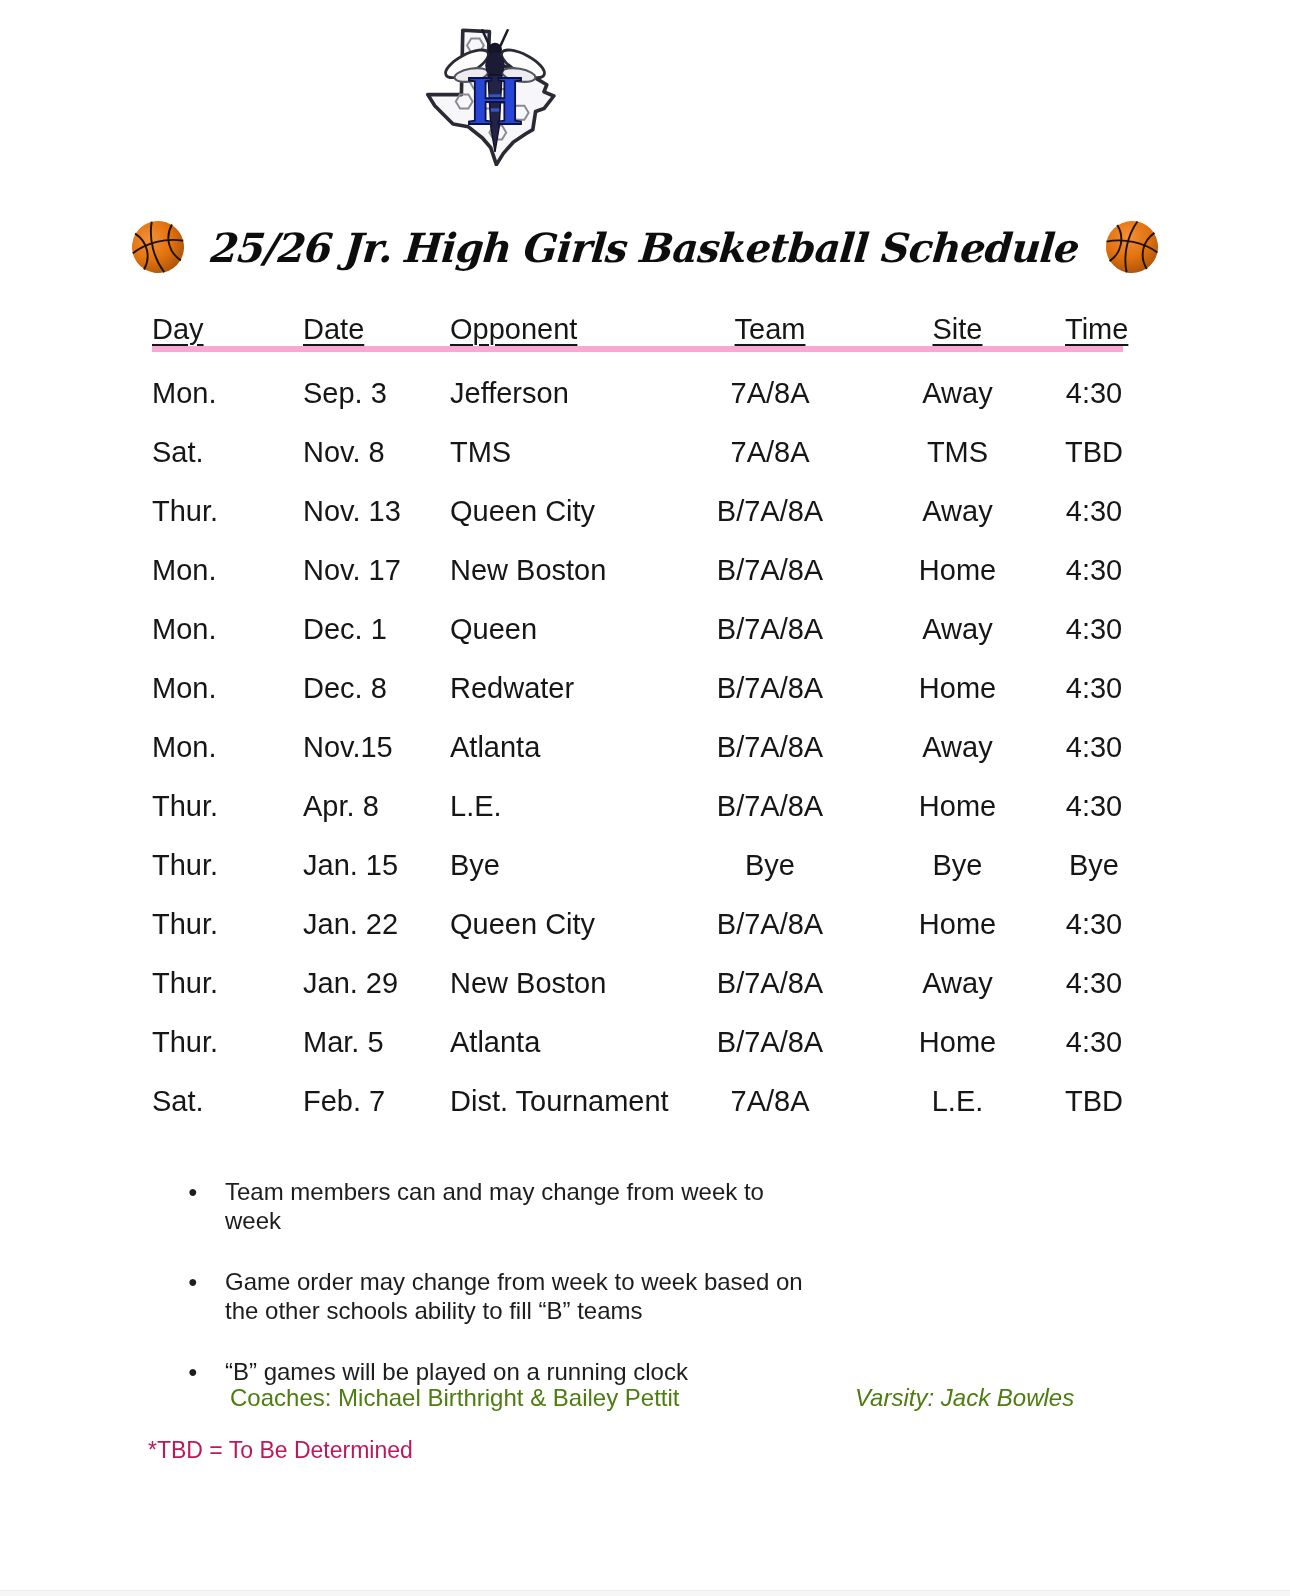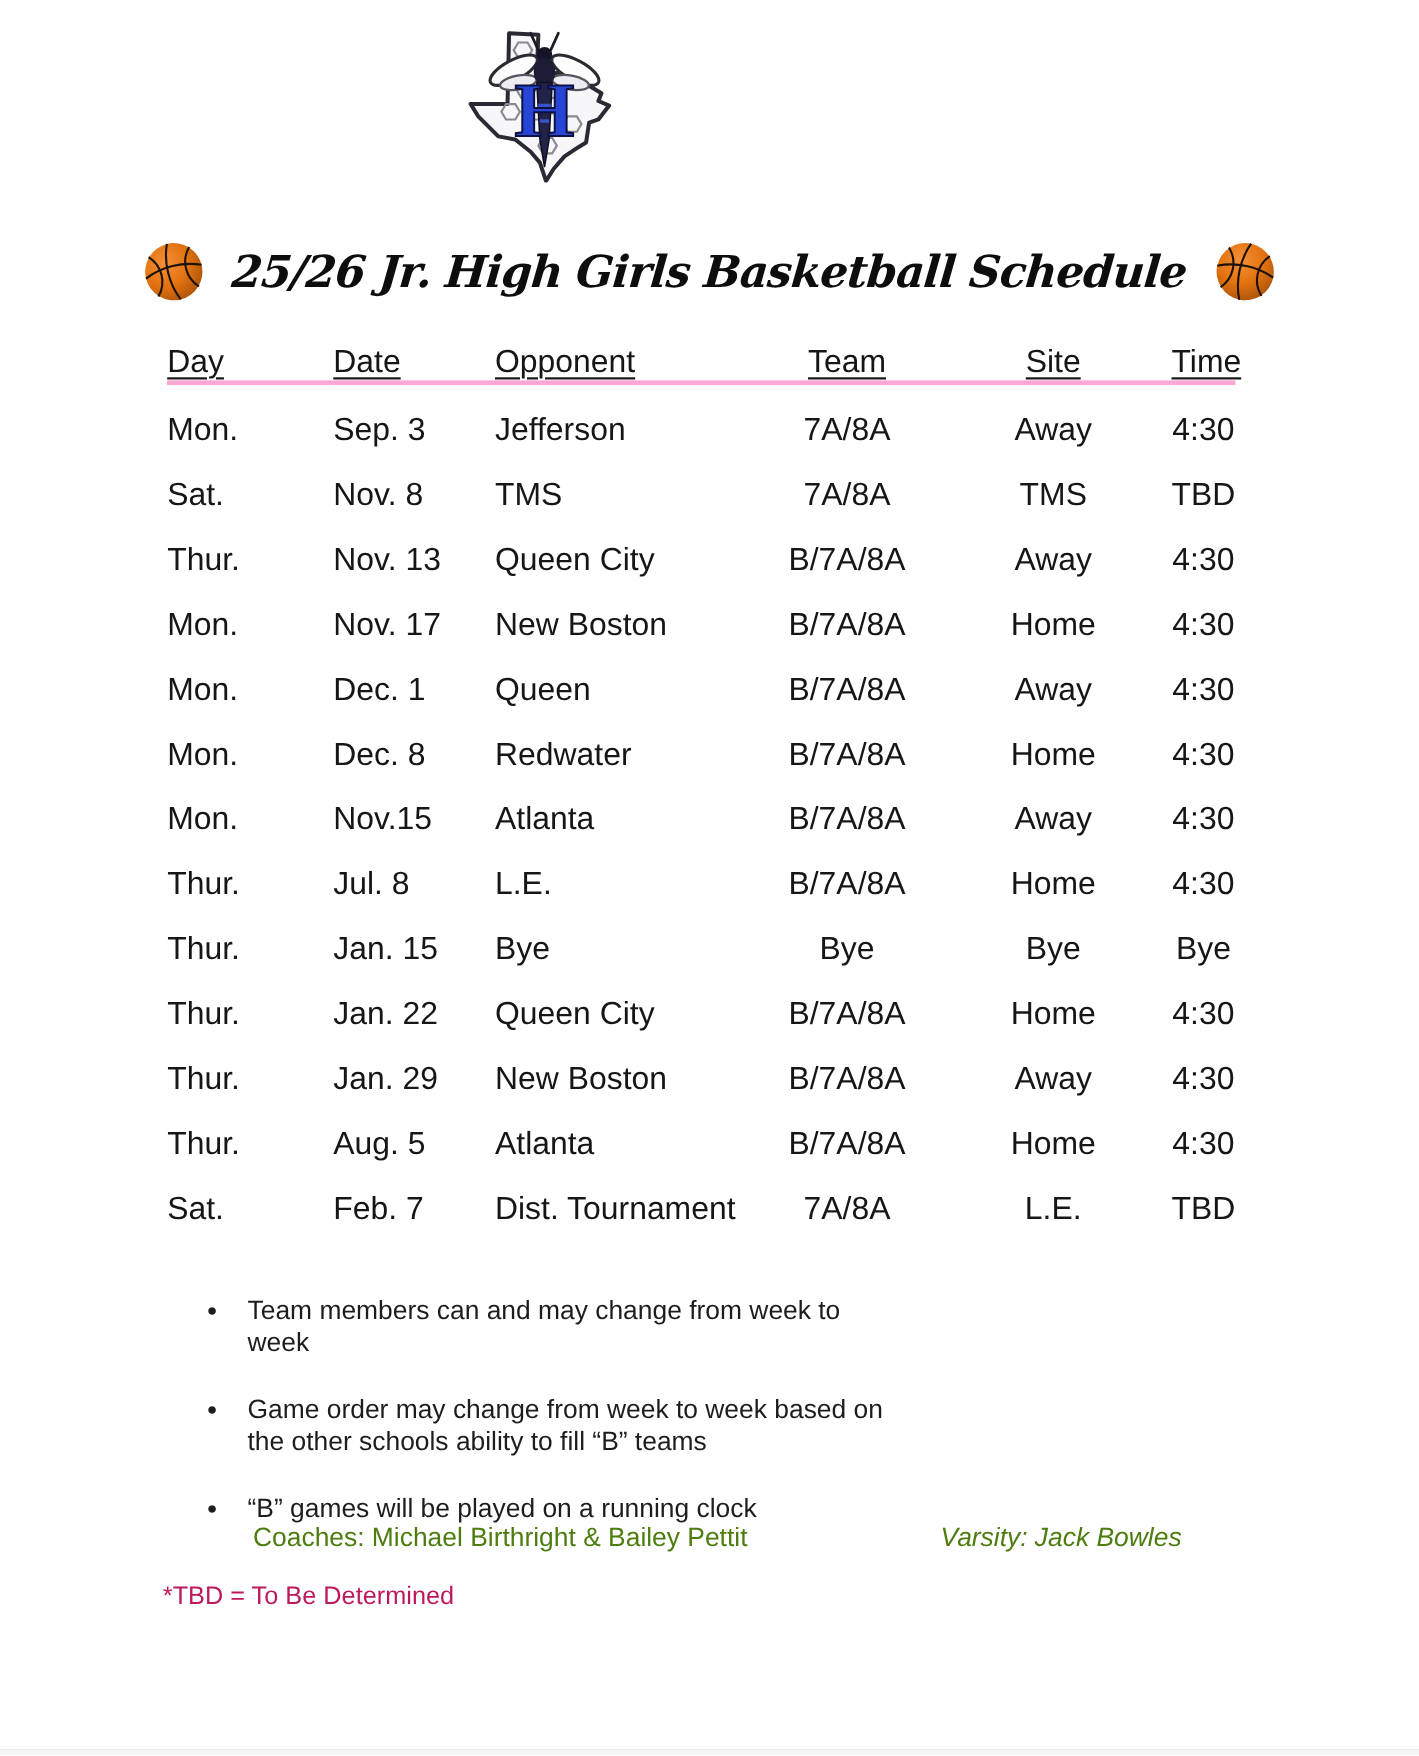--- a/index.html
+++ b/index.html
@@ -48,21 +48,21 @@
 
   
   table.schedule {
     position: absolute; top: 312px; left: 152px;
     width: 971px; border-collapse: collapse; table-layout: fixed;
     font-size: 29px; color: #161616;
   }
   table.schedule th {
     font-weight: 400; text-align: left;
     height: 34px; vertical-align: middle;
-    border-bottom: 4px solid #f9a8d4;
+    border-bottom: 6px solid #f9a8d4;
     text-decoration: underline;
     text-decoration-thickness: 2px;
     text-underline-offset: 5px;
   }
   table.schedule td {
     height: 59px; vertical-align: middle; text-align: left;
     white-space: nowrap;
   }
   table.schedule tbody tr:first-child td { padding-top: 12px; }
   table.schedule th:nth-child(4), table.schedule td:nth-child(4),
@@ -245,21 +245,21 @@
         <tr>
           <td>Mon.</td>
           <td>Nov.15</td>
           <td>Atlanta</td>
           <td>B/7A/8A</td>
           <td>Away</td>
           <td>4:30</td>
         </tr>
         <tr>
           <td>Thur.</td>
-          <td>Jul. 8</td>
+          <td>Apr. 8</td>
           <td>L.E.</td>
           <td>B/7A/8A</td>
           <td>Home</td>
           <td>4:30</td>
         </tr>
         <tr>
           <td>Thur.</td>
           <td>Jan. 15</td>
           <td>Bye</td>
           <td>Bye</td>
@@ -277,21 +277,21 @@
         <tr>
           <td>Thur.</td>
           <td>Jan. 29</td>
           <td>New Boston</td>
           <td>B/7A/8A</td>
           <td>Away</td>
           <td>4:30</td>
         </tr>
         <tr>
           <td>Thur.</td>
-          <td>Aug. 5</td>
+          <td>Mar. 5</td>
           <td>Atlanta</td>
           <td>B/7A/8A</td>
           <td>Home</td>
           <td>4:30</td>
         </tr>
         <tr>
           <td>Sat.</td>
           <td>Feb. 7</td>
           <td>Dist. Tournament</td>
           <td>7A/8A</td>

